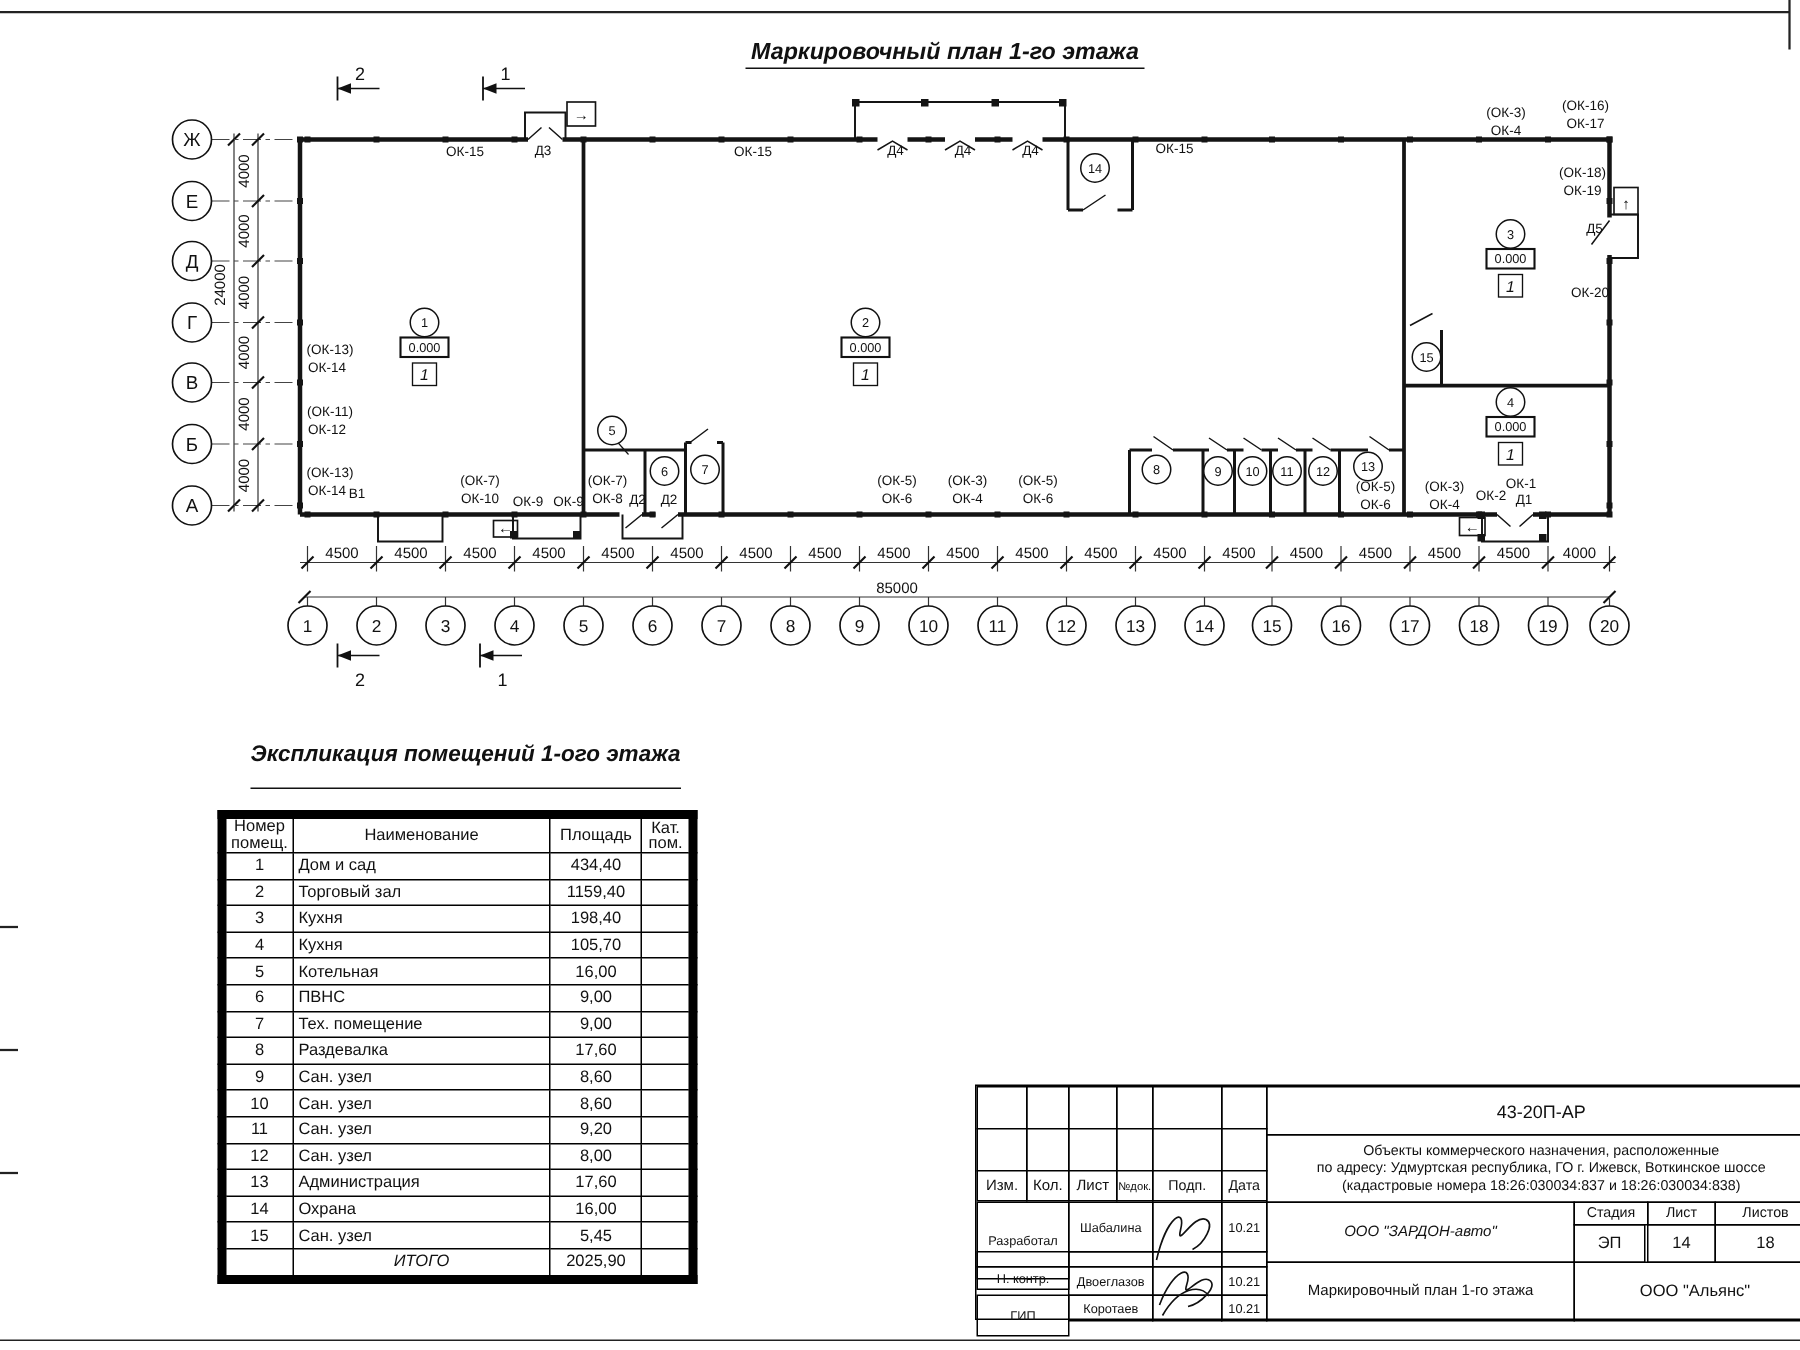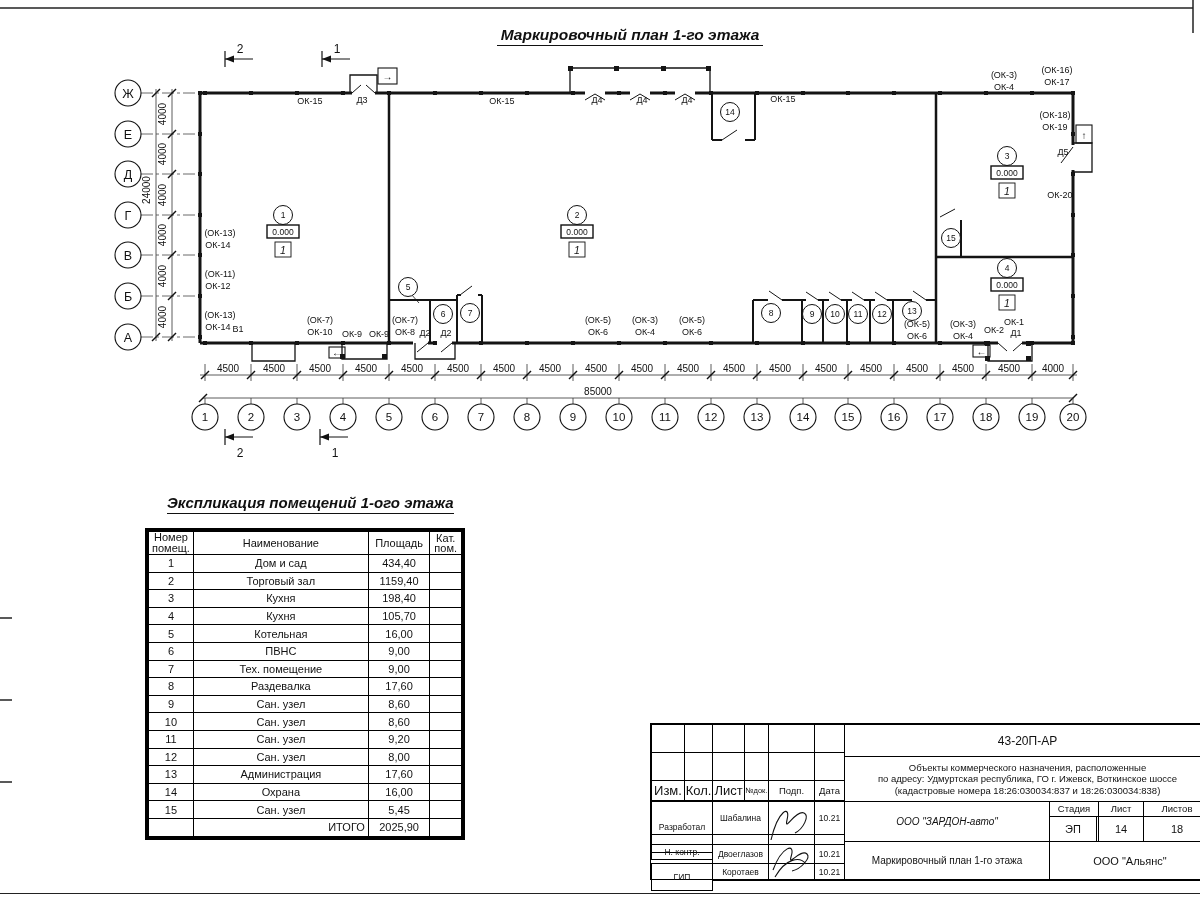--- a/index.html
+++ b/index.html
@@ -20,40 +20,40 @@
   .arrowg{font-size:10px;text-anchor:middle;}
 
   
   .main-title{position:absolute;left:450px;top:26px;width:360px;text-align:center;
     font-size:15.5px;font-style:italic;font-weight:bold;}
   .main-title span{border-bottom:1.6px solid #111;padding:0 4px 2px 4px;}
 
   
   .expl{position:absolute;left:145px;top:494px;width:320px;}
   .expl-title{font-size:15px;font-style:italic;font-weight:bold;margin:0 0 0 22px;
-    display:inline-block;border-bottom:1.5px solid #111;padding-bottom:2px;}
+    display:inline-block;border-bottom:1.5px solid #111;padding-bottom:14px;}
   table.expl-table{border-collapse:collapse;margin-top:14px;table-layout:fixed;}
   .expl-table th,.expl-table td{border:1px solid #000;padding:0 3px;height:16.6px;
     font-size:11px;font-weight:normal;overflow:hidden;}
-  .expl-table{border:4px solid #000000;}
+  .expl-table{border:6px solid #000000;}
   .expl-table th{text-align:center;}
   .th-num{width:38px;font-size:10px;line-height:11px;}
   .th-name{width:186px;}
   .th-area{width:56px;font-size:10.5px;}
   .th-cat{width:25px;font-size:9.5px;line-height:10px;margin-left:28px;}
   .c-num{text-align:center;}
-  .c-name{text-align:center;padding-left:7px;margin-left:26px;}
+  .c-name{text-align:left;padding-left:7px;margin-left:26px;}
   .c-area{text-align:center;}
-  .c-total{text-align:right;padding-right:8px;}
+  .c-total{text-align:center;padding-right:8px;font-style:italic;}
 
   
   .tblock{position:absolute;left:650px;top:723px;width:560px;height:157px;
     border:1.5px solid #000;box-sizing:border-box;}
   .tb{position:absolute;border:1px solid #000;box-sizing:border-box;display:flex;
-      align-items:center;justify-content:center;font-size:13px;text-align:center;line-height:10px;}
+      align-items:center;justify-content:center;font-size:10px;text-align:center;line-height:10px;}
   .tb.noborder{border:none;}
   .sig-svg{position:absolute;left:765px;top:800px;z-index:5;}
 </style>
 </head>
 <body>
 <div class="sheet">
 
 <svg id="plan" width="1200" height="900" viewBox="0 0 1200 900">
 
   <g stroke="#222" stroke-width="1.5">

